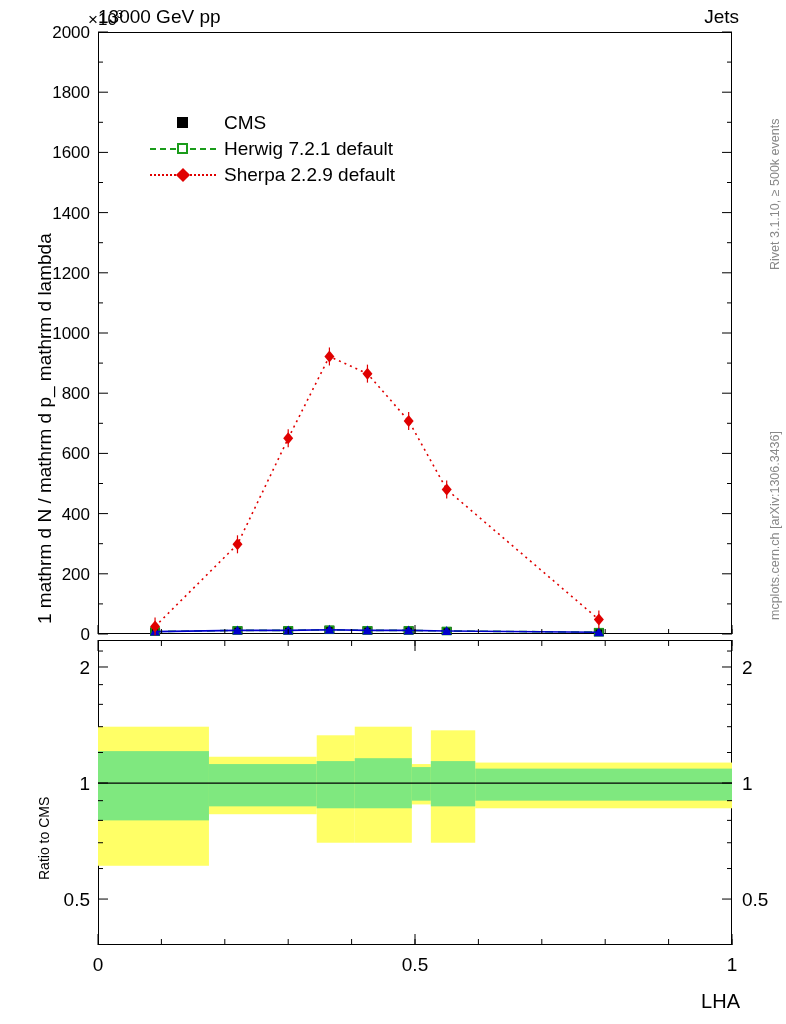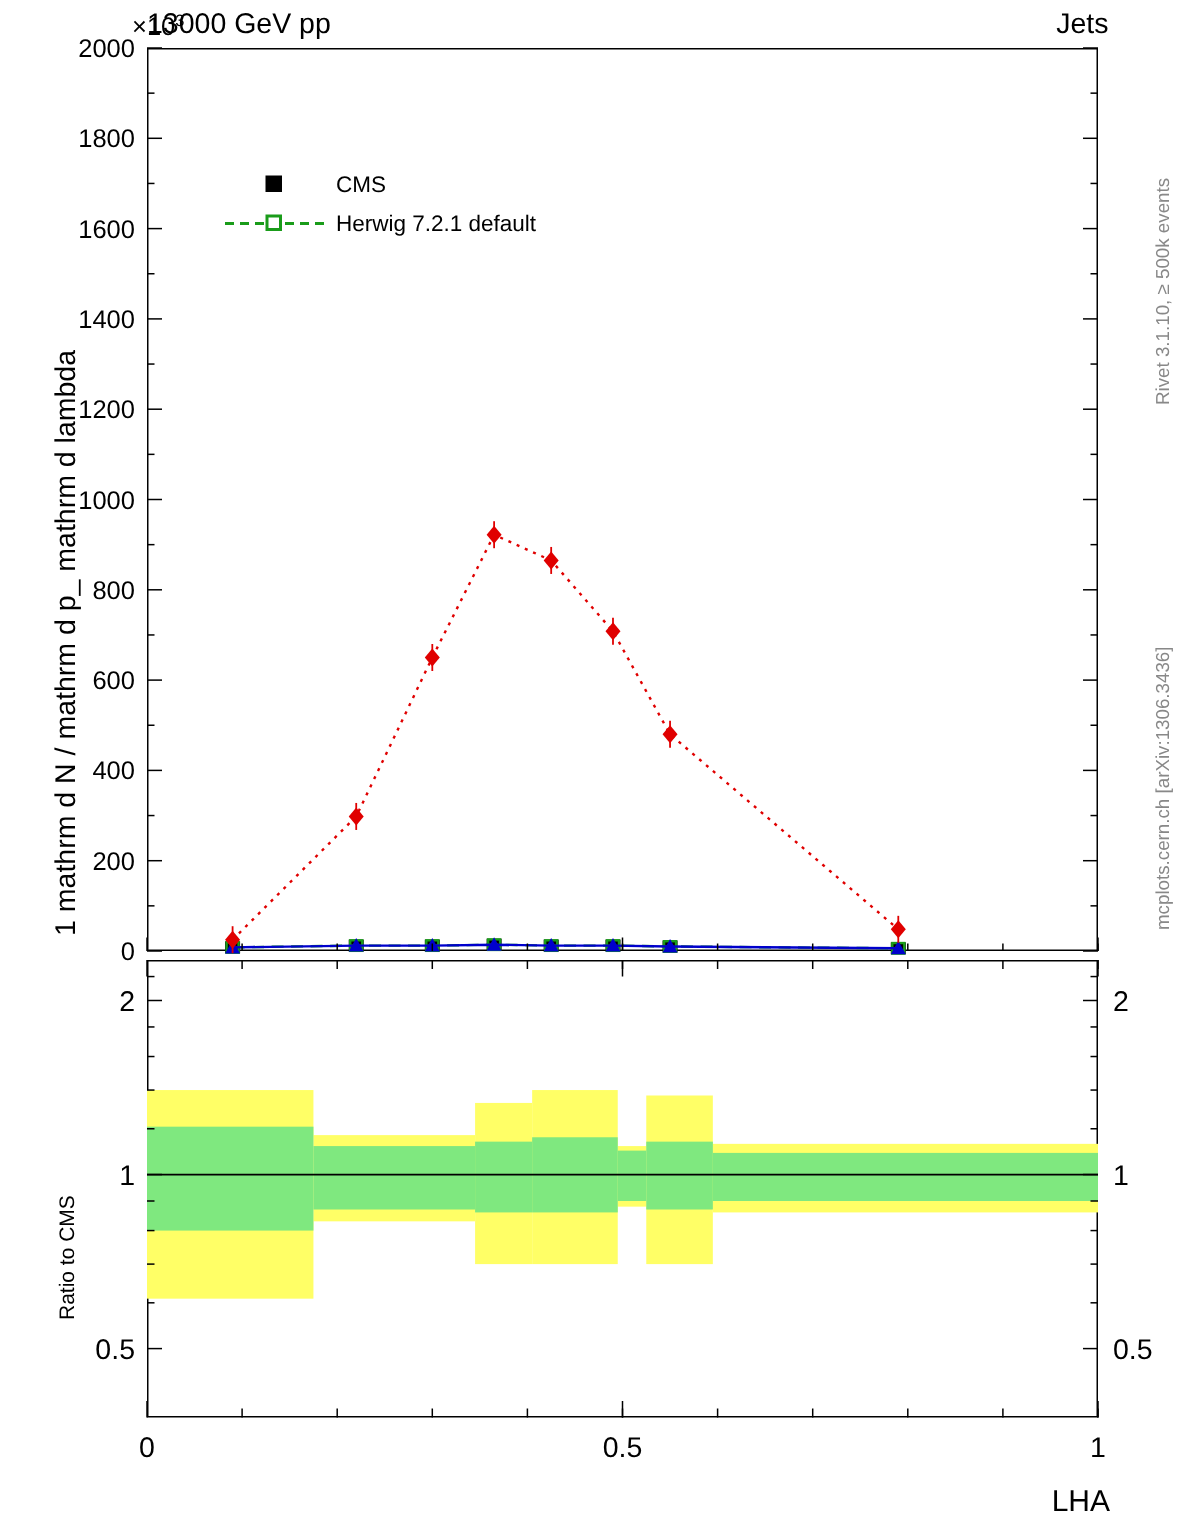--- a/index.html
+++ b/index.html
@@ -23,21 +23,21 @@
 
   .rightnote{position:absolute;transform-origin:0 0;transform:rotate(-90deg);font-size:12.5px;color:#888;white-space:nowrap;}
 
   #plot-title{position:absolute;left:0;right:0;top:60px;text-align:center;font-size:18px;}
   #plot-title .sub{font-size:12px;vertical-align:-4px;}
   #plot-title .sup{font-size:12px;vertical-align:5px;}
 
   #watermark{position:absolute;width:100%;text-align:center;top:590px;font-size:14px;color:#b9b9b9;}
 
   
-  #legend{position:absolute;left:150px;top:110px;font-size:15px;}
+  #legend{position:absolute;left:150px;top:110px;font-size:19px;}
   .leg-row{height:26px;display:flex;align-items:center;}
   .leg-sym{width:66px;height:20px;position:relative;margin-right:8px;}
   .leg-line{position:absolute;top:9px;left:0;width:66px;height:0;border-top-width:2px;}
   .leg-mk{position:absolute;top:4px;left:27px;width:11px;height:11px;}
 
   .sq-filled{background:#000;}
   .sq-open{background:#fff;border:2px solid #1a9c1a;box-sizing:border-box;}
   .tri{width:0;height:0;border-left:7px solid transparent;border-right:7px solid transparent;border-bottom:12px solid #0000cc;background:none !important;top:5px !important;left:26px !important;}
   .diam{background:#e00000;transform:rotate(45deg);width:10px;height:10px;top:5px !important;left:28px !important;}
 
@@ -78,20 +78,27 @@
           <span class="leg-mk sq-filled"></span>
         </span>
       <span>CMS</span>
     </div>
     <div class="leg-row">
       <span class="leg-sym">
         <span class="leg-line" style="border-top:2px dashed #1a9c1a"></span>
         <span class="leg-mk sq-open"></span>
       </span>
       <span>Herwig 7.2.1 default</span>
+    </div>
+    <div class="leg-row">
+      <span class="leg-sym">
+        <span class="leg-line" style="border-top:2px dotted #e00000"></span>
+        <span class="leg-mk diam"></span>
+      </span>
+      <span>Sherpa 2.2.9 default</span>
     </div>
   </div>
 
   <div id="xlabel">LHA</div>
 
   <svg id="svg-main" width="786" height="1024">
       <rect x="98" y="726.7029082831983" width="110.94999999999999" height="139.06942925561452" fill="#ffff66"></rect>
       <rect x="208.95" y="756.7456679855002" width="107.78000000000003" height="57.47349167904383" fill="#ffff66"></rect>
       <rect x="316.73" y="735.2893299799294" width="38.04000000000002" height="107.44539223239076" fill="#ffff66"></rect>
       <rect x="354.77000000000004" y="726.7029082831983" width="57.059999999999945" height="116.03181392912188" fill="#ffff66"></rect>

